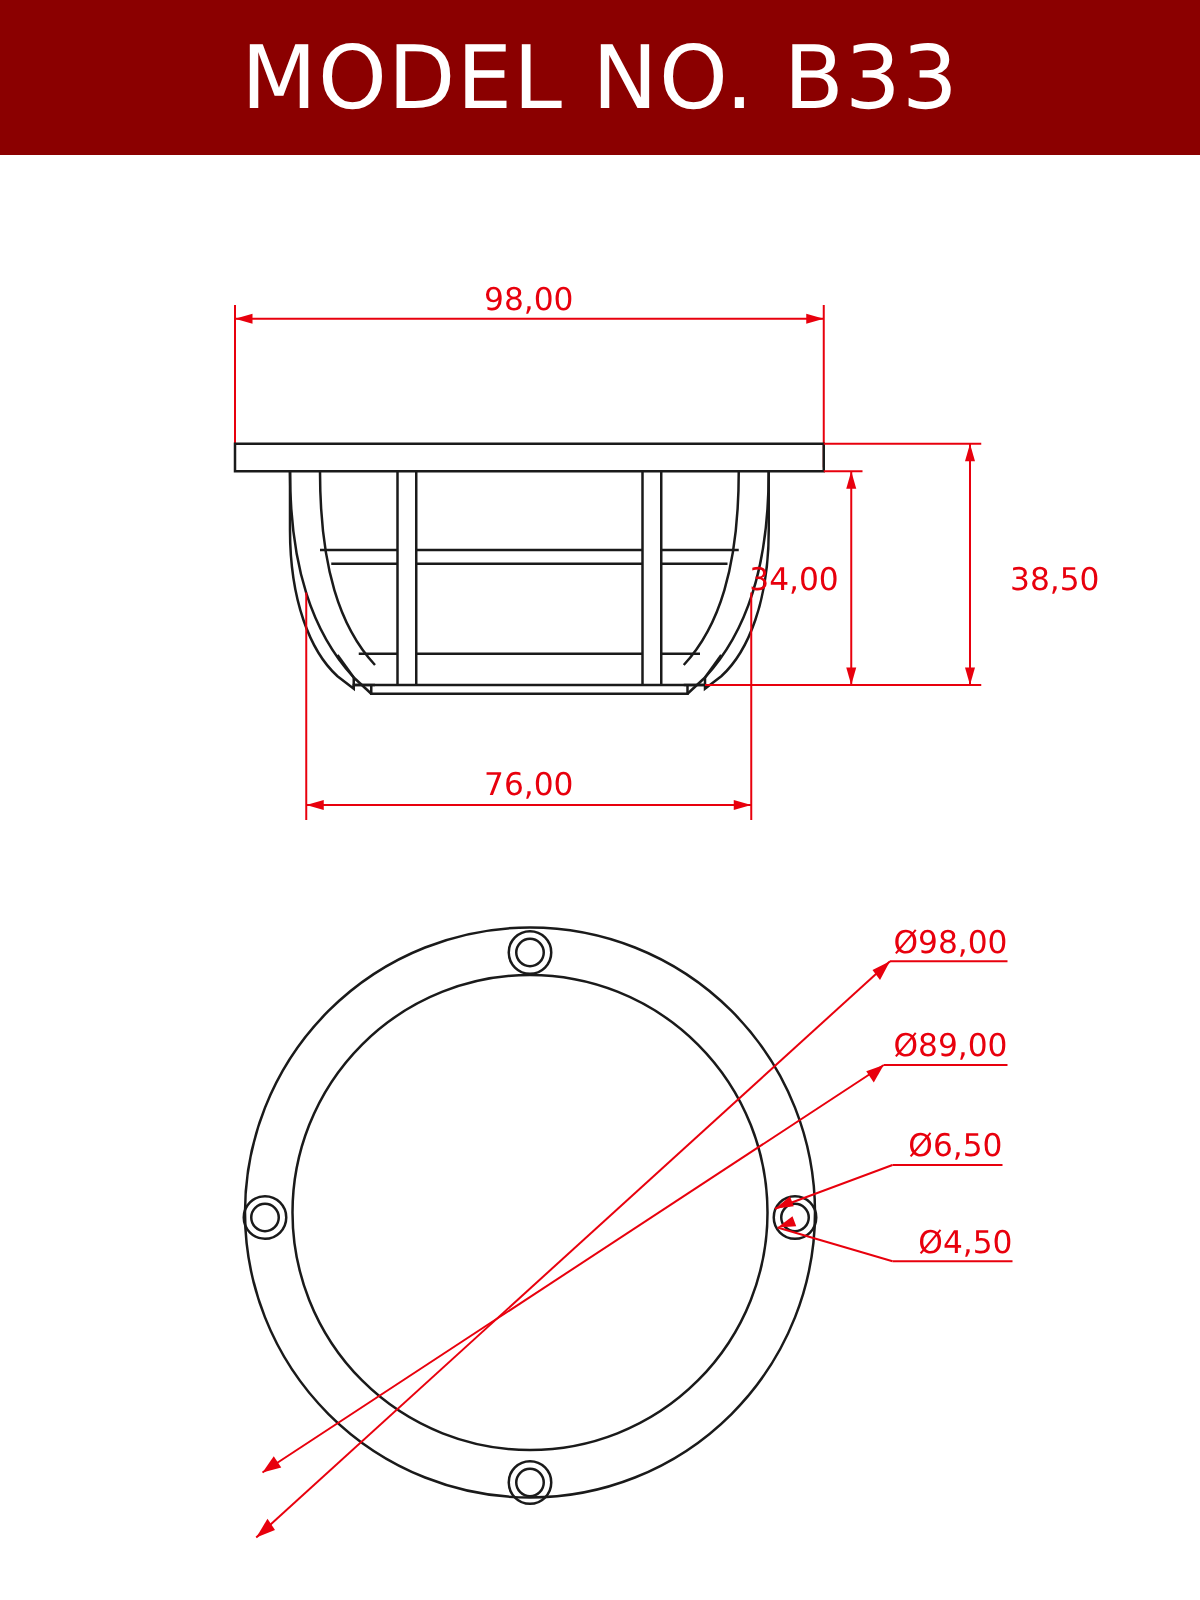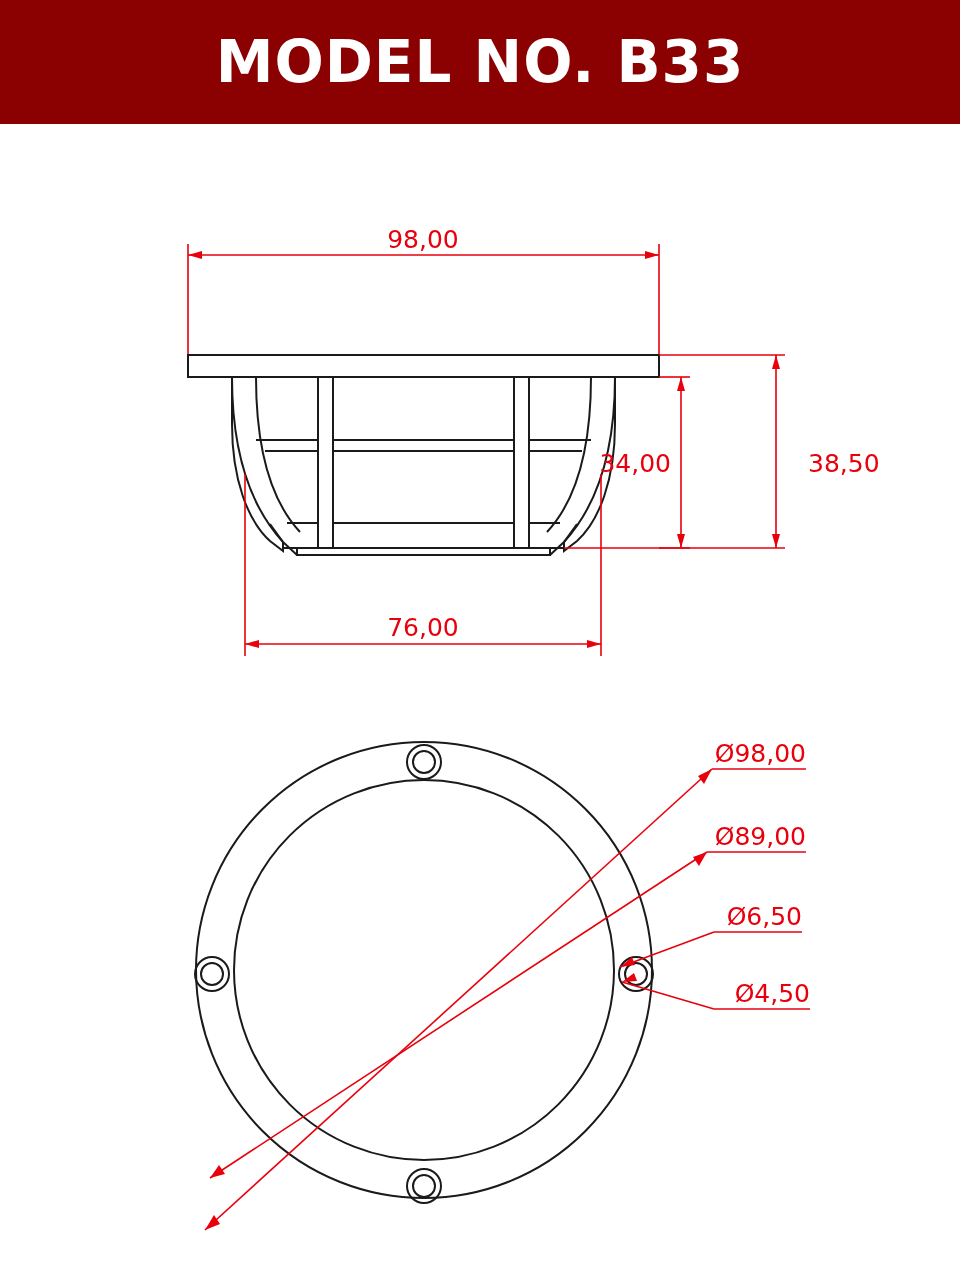--- a/index.html
+++ b/index.html
@@ -28,22 +28,22 @@
     width: 960px;
     height: 124px;
     background: #8b0000;
     display: flex;
     align-items: center;
     justify-content: center;
   }
   #header-title {
     color: #ffffff;
     font-family: "DejaVu Sans", sans-serif;
-    font-weight: bold;
-    font-size: 58px;
+    font-weight: normal;
+    font-size: 70px;
     letter-spacing: 1px;
     line-height: 1;
     white-space: nowrap;
   }
   
   #drawing-area {
     position: absolute;
     left: 0;
     top: 124px;
     width: 960px;

